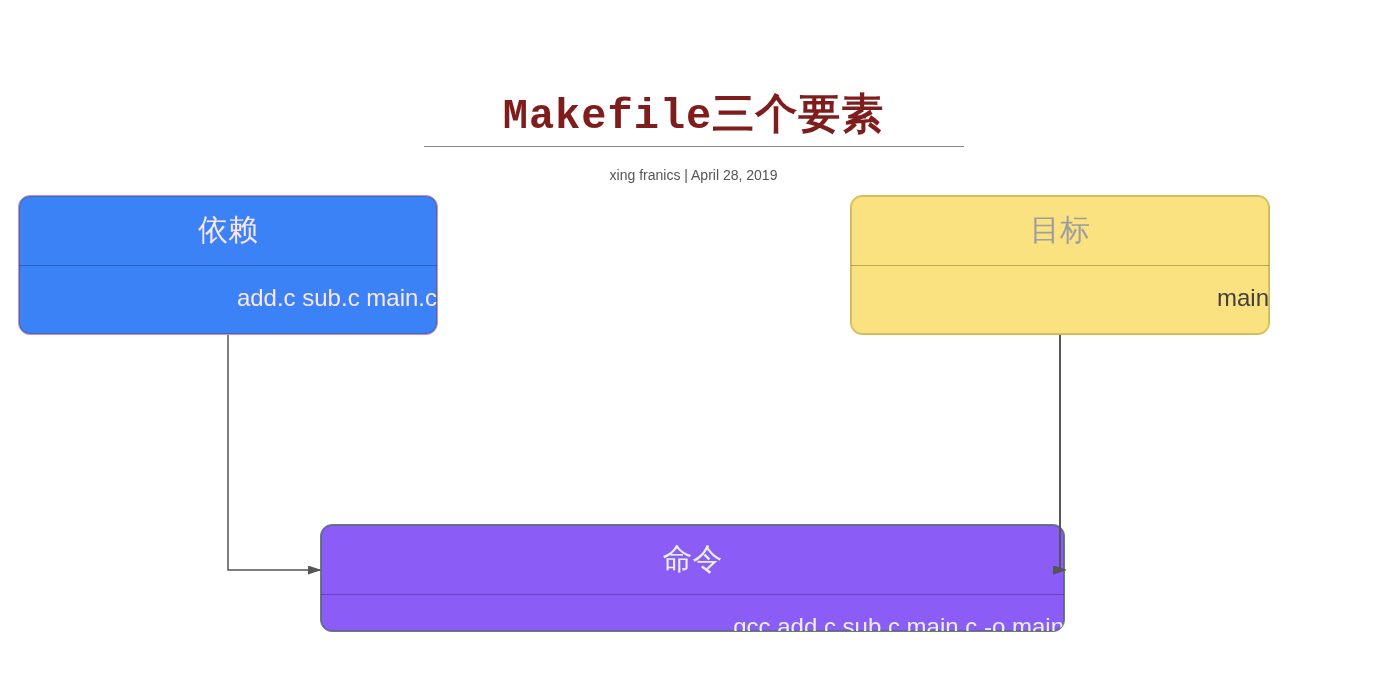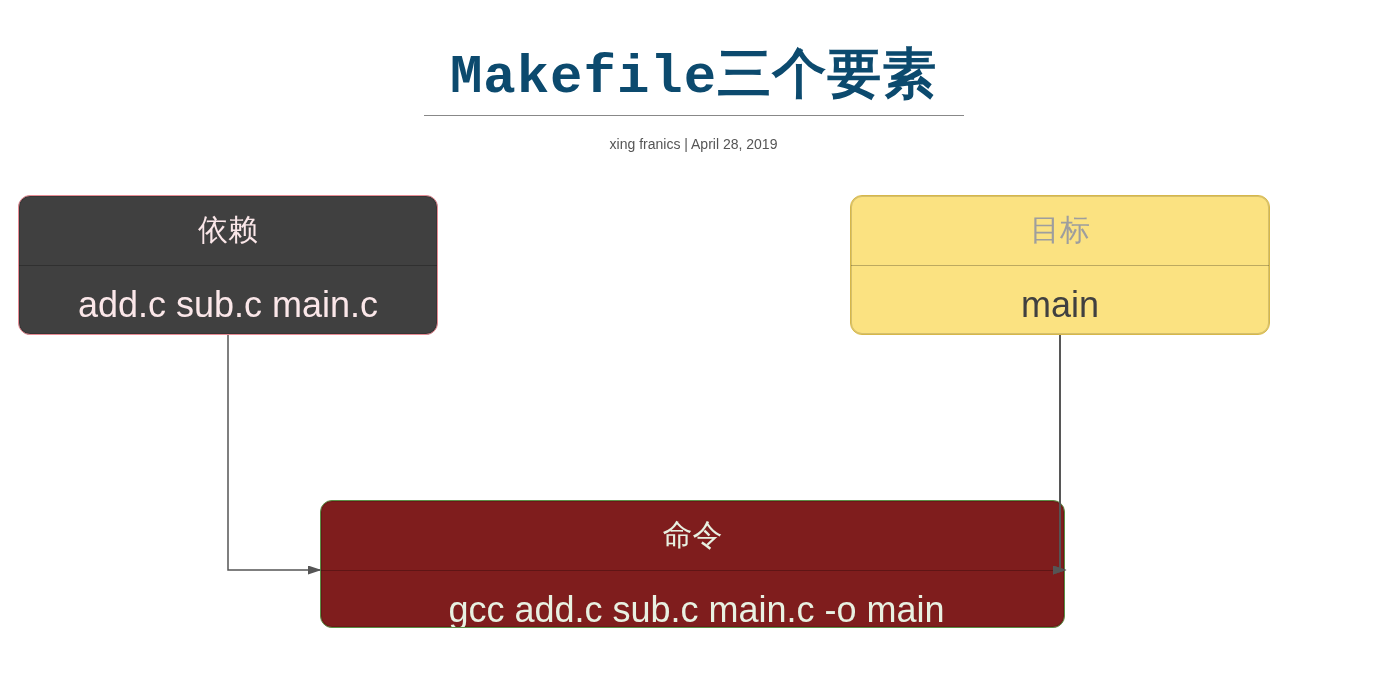--- a/index.html
+++ b/index.html
@@ -8,24 +8,25 @@
       height: 680px;
       background: #ffffff;
       font-family: "Microsoft YaHei", "PingFang SC", Arial, sans-serif;
       position: relative;
     }
     .title-block {
       text-align: center;
       padding-top: 38px;
     }
     .title {
-      font-size: 54px;
+      font-size: 42px;
       font-weight: 900;
-      color: #0c4a6e;
+      color: #7f1d1d;
       letter-spacing: 1px;
+      margin-top: 48px;
     }
     .title .mono { font-family: "Courier New", monospace; font-weight: 900; }
     .title-underline {
       width: 540px;
       margin: 4px auto 0 auto;
       border-top: 1px solid #888;
     }
     .byline {
       font-size: 14px;
       color: #555;
@@ -44,37 +45,37 @@
       box-shadow: 0 0 0 1px rgba(0,0,0,0.15) inset;
     }
     .node-header {
       text-align: center;
       font-size: 30px;
       color: rgba(255,255,255,0.85);
       padding: 14px 0;
       border-bottom: 1px solid rgba(0,0,0,0.25);
     }
     .node-body {
-      text-align: center;
-      font-size: 36px;
+      text-align: right;
+      font-size: 24px;
       padding: 18px 0;
     }
     
     .dep { left: 18px; top: 195px; width: 420px; height: 140px;
-           background: #404040; border: 1px solid #e88b94; }
+           background: #3b82f6; border: 1px solid #e88b94; }
     .dep .node-header { color: #fbe7e9; }
     .dep .node-body { color: #fbe7e9; }
     
     .tgt { left: 850px; top: 195px; width: 420px; height: 140px;
            background: #fbe281; border: 1px solid #d6b74a; }
     .tgt .node-header { color: #9e9e9e; }
     .tgt .node-body { color: #404040; }
     
-    .cmd { left: 320px; top: 500px; width: 745px; height: 128px;
-           background: #7f1d1d; border: 1px solid #5a9046; }
+    .cmd { left: 320px; top: 524px; width: 745px; height: 108px;
+           background: #8b5cf6; border: 1px solid #5a9046; }
     .cmd .node-header { color: #e8f1e2; }
     .cmd .node-body { color: #e8f1e2; padding-left: 8px; }
     svg.connectors {
       position: absolute; left: 0; top: 0;
       width: 1387px; height: 680px;
       pointer-events: none;
     }
   </style>
 </head>
 <body>

